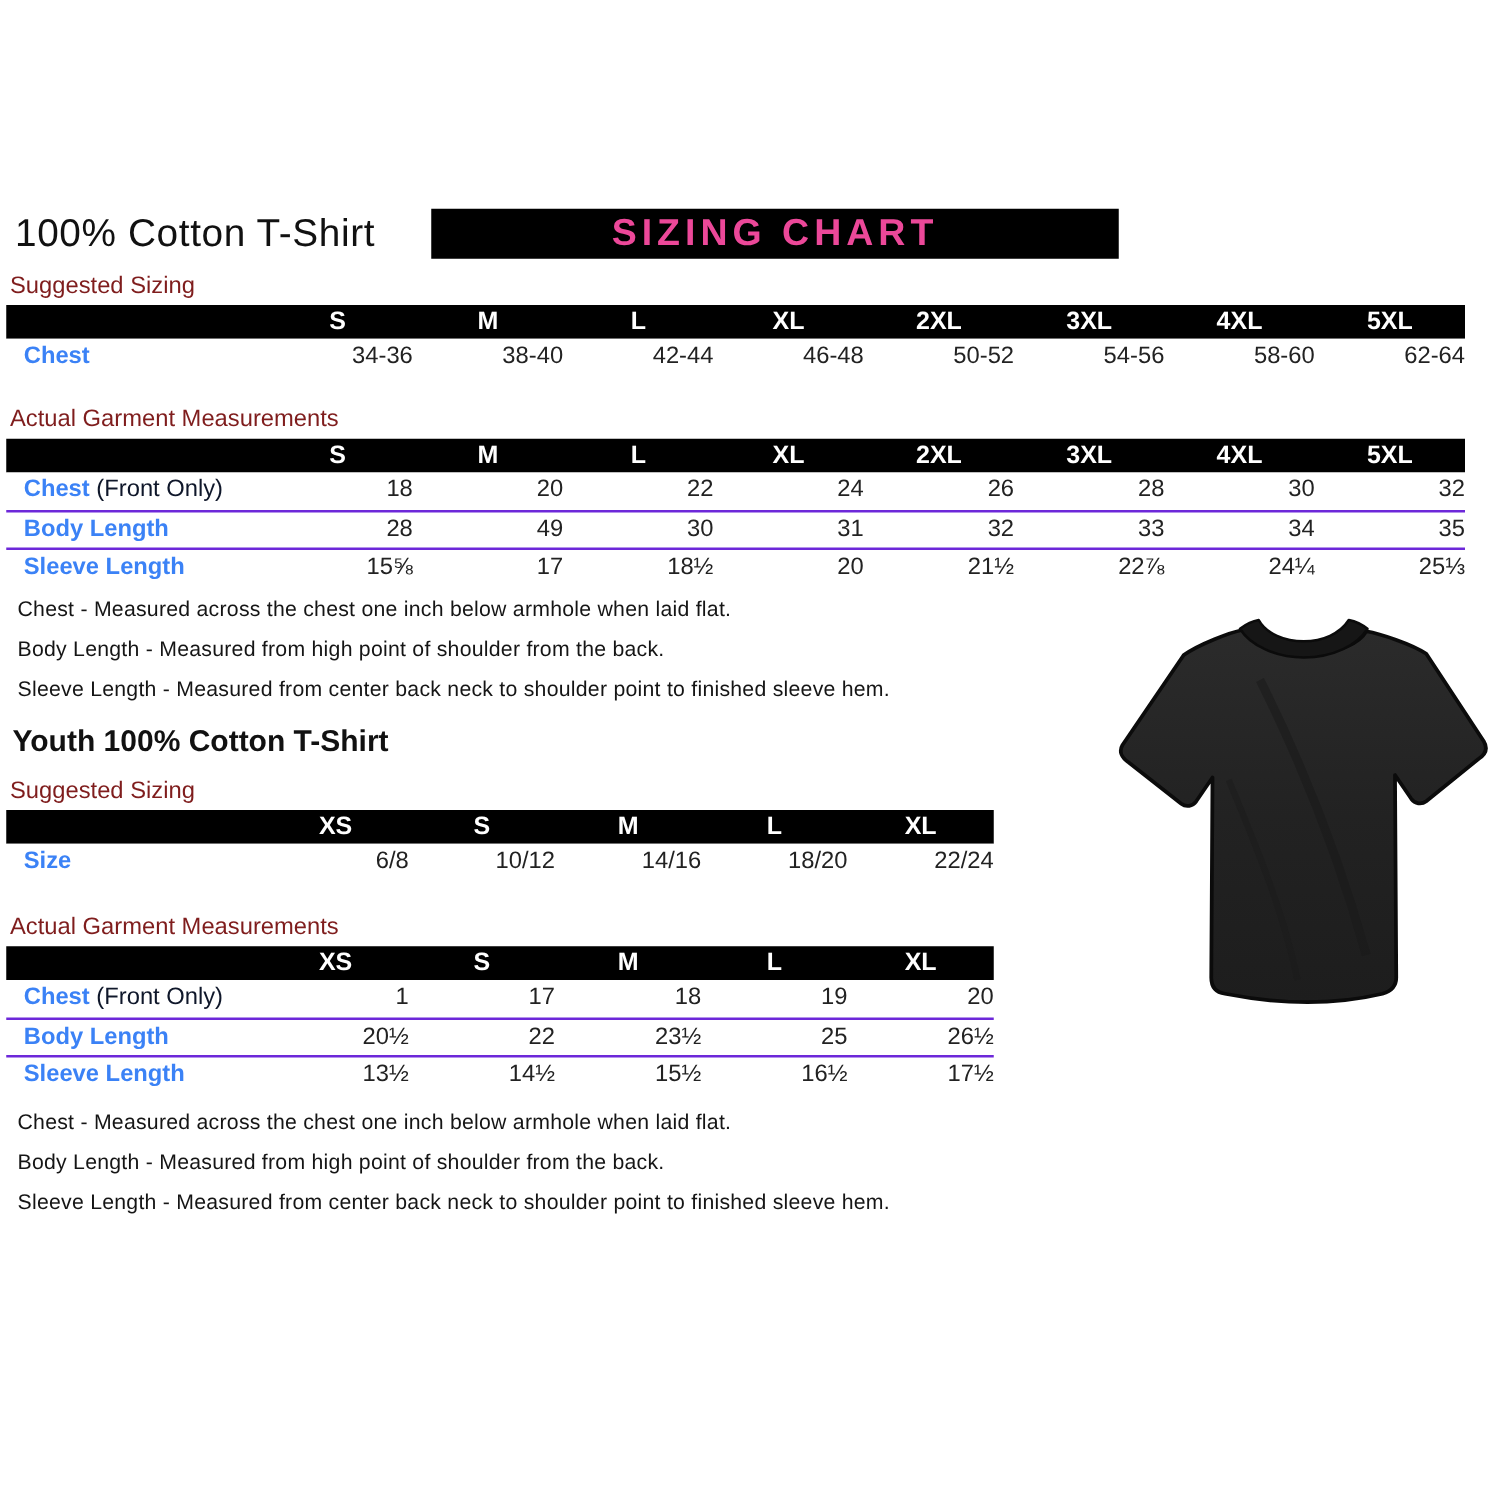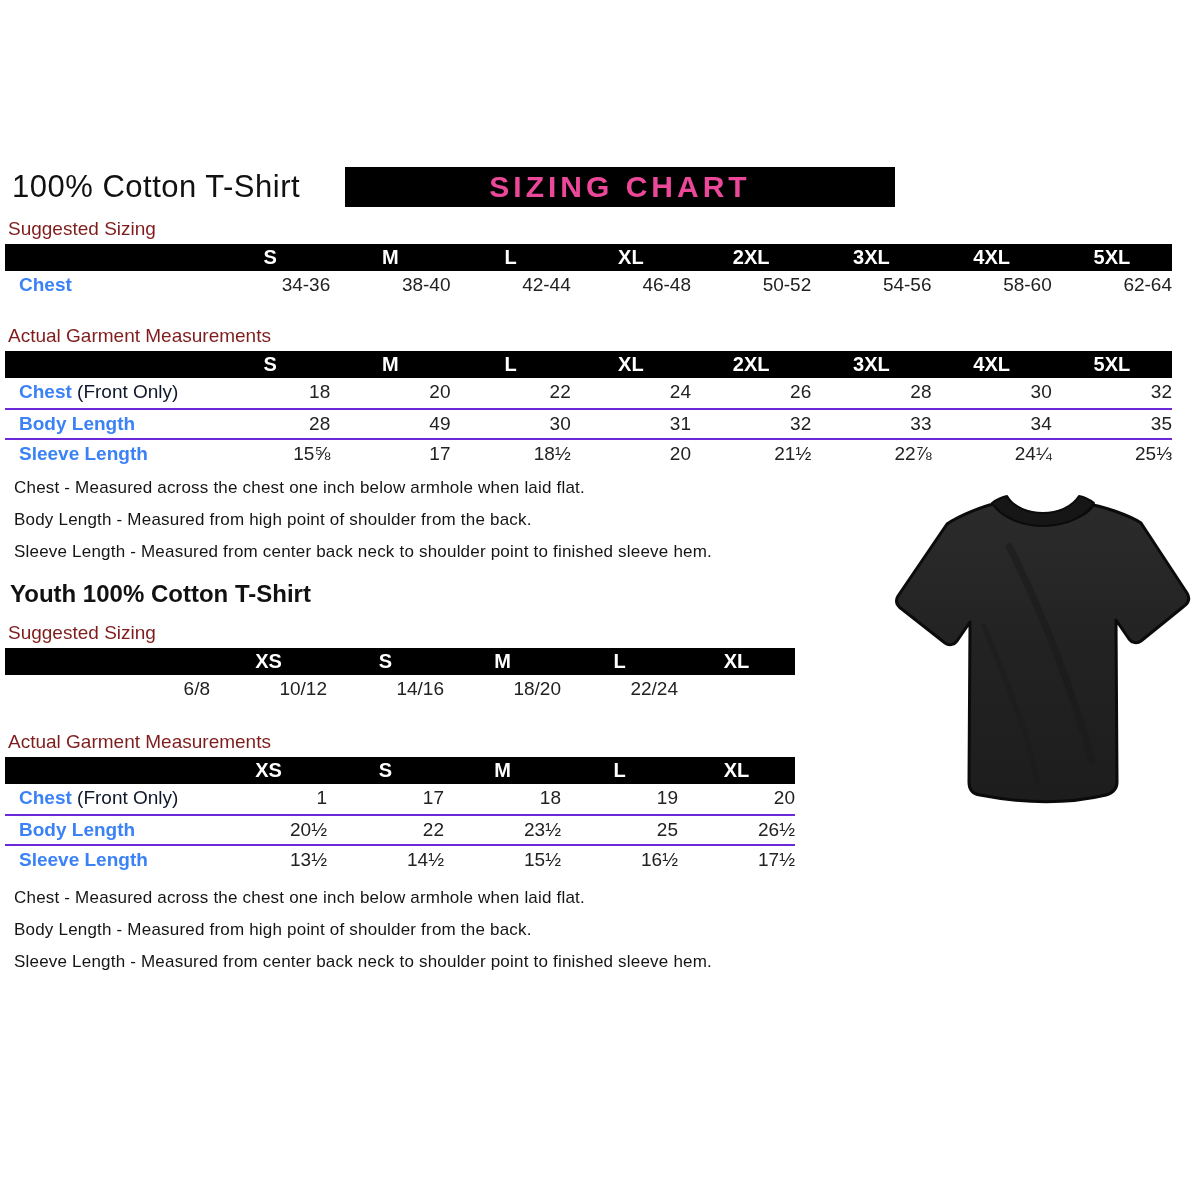--- a/index.html
+++ b/index.html
@@ -140,20 +140,21 @@
   <div class="size-table t5">
     <div class="grid5 bar">
       <div class="th"></div>
       <div class="th">XS</div>
       <div class="th">S</div>
       <div class="th">M</div>
       <div class="th">L</div>
       <div class="th">XL</div>
     </div>
     <div class="grid5 trow">
+      <div class="td label-cell"><span class="lbl-b">Size</span></div>
       <div class="td">6/8</div>
       <div class="td">10/12</div>
       <div class="td">14/16</div>
       <div class="td">18/20</div>
       <div class="td">22/24</div>
     </div>
   </div>
 
   <div class="section-label gap-md">Actual Garment Measurements</div>
   <div class="size-table t5">

